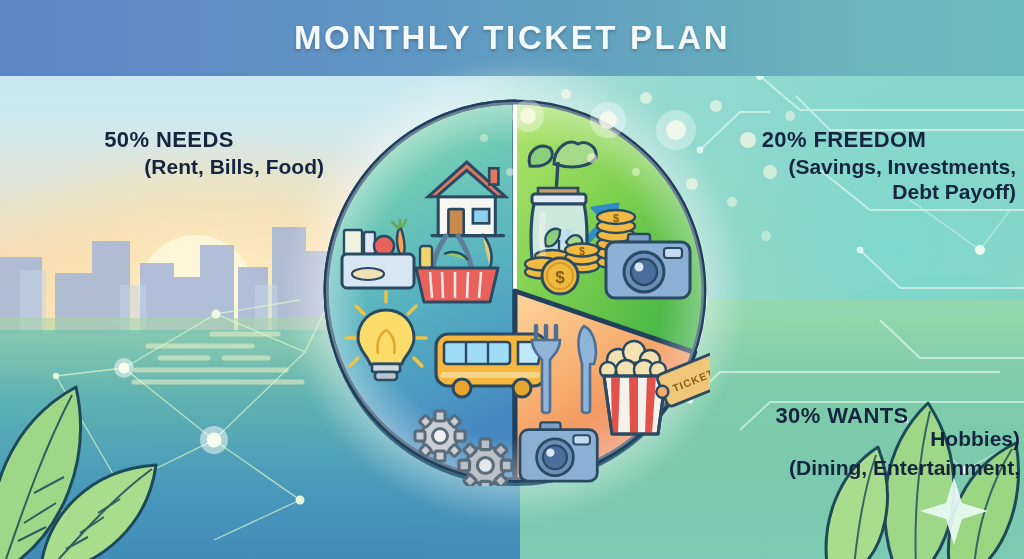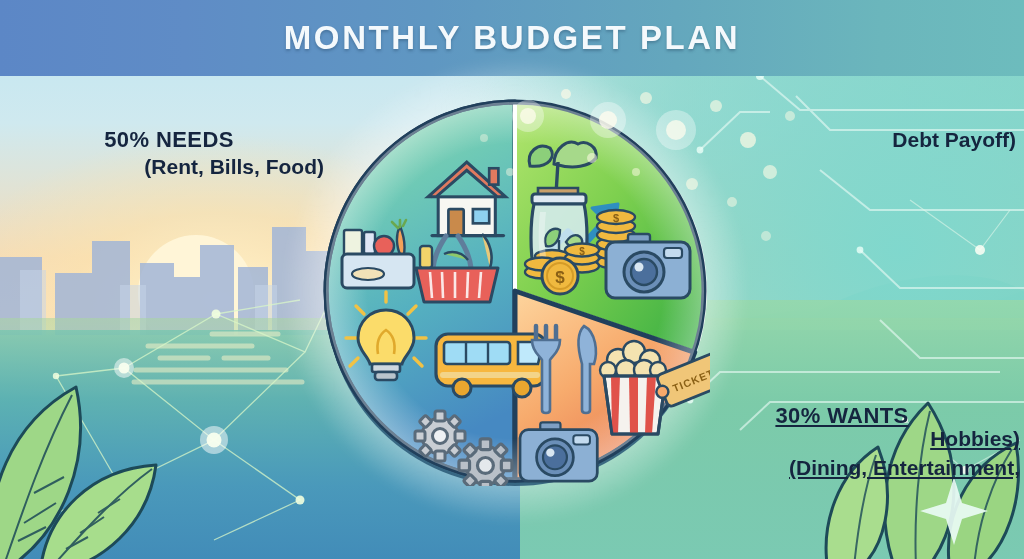--- a/index.html
+++ b/index.html
@@ -74,21 +74,21 @@
   #pie{position:absolute;inset:0;}
 
   .icon-layer{position:absolute;inset:0;}
 
   
   .label{position:absolute;color:#15253f;text-align:center;}
   .label .hl{font-weight:bold;font-size:22px;letter-spacing:.4px;line-height:1.06;white-space:nowrap;}
   .label .sub{font-weight:bold;font-size:21px;line-height:1.18;margin-top:4px;text-align:right;}
   #lblNeeds{left:14px;top:128px;width:310px;}
   #lblFreedom{left:672px;top:128px;width:344px;}
-  #lblWants{left:664px;top:404px;width:356px;text-decoration:underline;}
+  #lblWants{left:664px;top:404px;width:356px;}
 
   
   #sparkles{position:absolute;left:470px;top:76px;width:330px;height:230px;}
 </style>
 </head>
 <body>
 
 <div id="stage">
 
   <div class="layer" id="sky"></div>
@@ -208,21 +208,21 @@
     </g>
     <g stroke="#1d4a58" stroke-width="2" fill="none" opacity=".8">
       <path d="M96,186 C94,136 98,78 110,30"></path>
       <path d="M34,186 C38,146 44,108 56,74"></path>
       <path d="M154,186 C158,142 172,100 192,68"></path>
     </g>
     <path d="M134,96 L142,122 L168,130 L142,138 L134,164 L126,138 L100,130 L126,122 Z" fill="#e9fbf4" opacity=".92"></path>
   </svg>
 
   <div id="headerband"></div>
-  <div id="headerTitle">MONTHLY BUDGET PLAN</div>
+  <div id="headerTitle">MONTHLY TICKET PLAN</div>
 
   <div id="pieWrap">
     <div id="pieGlow"></div>
 
     <svg id="pie" viewBox="0 0 390 390">
       <defs>
         <linearGradient id="gNeeds" x1="0" y1="0" x2="0.25" y2="1">
           <stop offset="0%" stop-color="#93dbae"></stop>
           <stop offset="32%" stop-color="#6ec9b6"></stop>
           <stop offset="62%" stop-color="#55b0c0"></stop>
@@ -484,20 +484,22 @@
         <circle cx="58" cy="40" r="16"></circle>
     </g>
   </svg>
 
   <div class="label" id="lblNeeds">
     <div class="hl">50% NEEDS</div>
     <div class="sub">(Rent, Bills, Food)</div>
   </div>
 
   <div class="label" id="lblFreedom">
+    <div class="hl">20% FREEDOM</div>
+    <div class="sub">(Savings, Investments,</div>
     <div class="sub" style="margin-top:0">Debt Payoff)</div>
   </div>
 
   <div class="label" id="lblWants">
     <div class="hl">30% WANTS</div>
     <div class="sub" style="margin-top:0">Hobbies)</div>
     <div class="sub">(Dining, Entertainment,</div>
   </div>
 
 </div>

